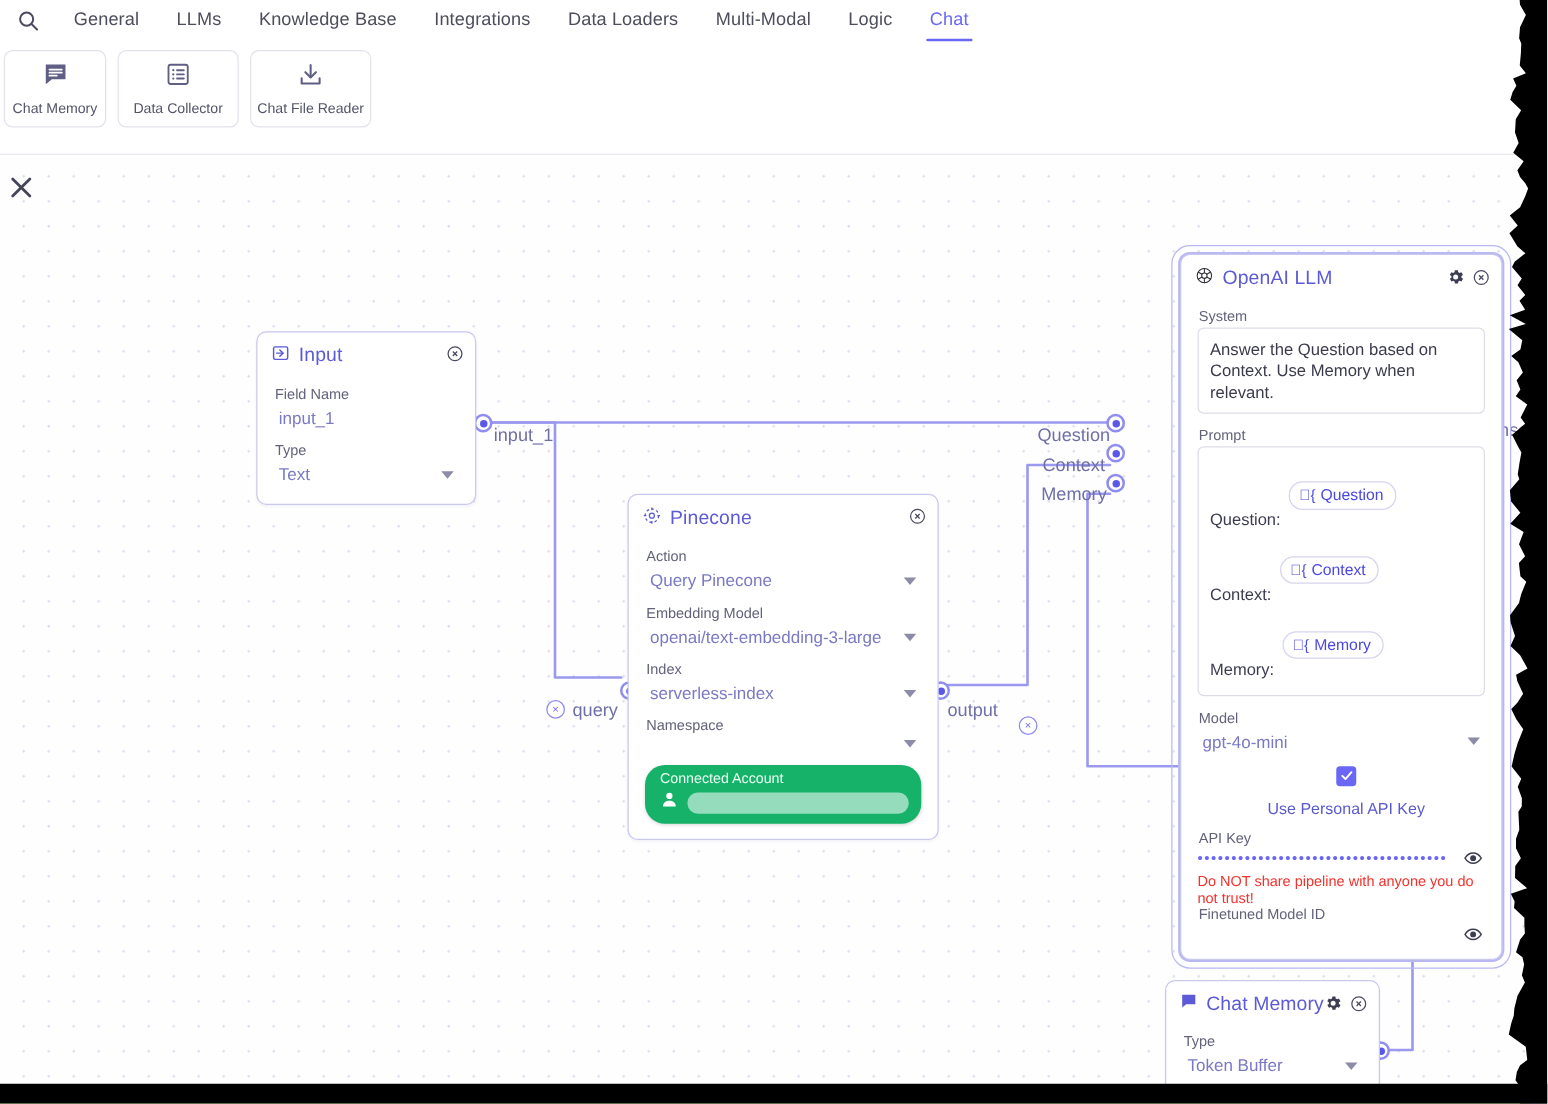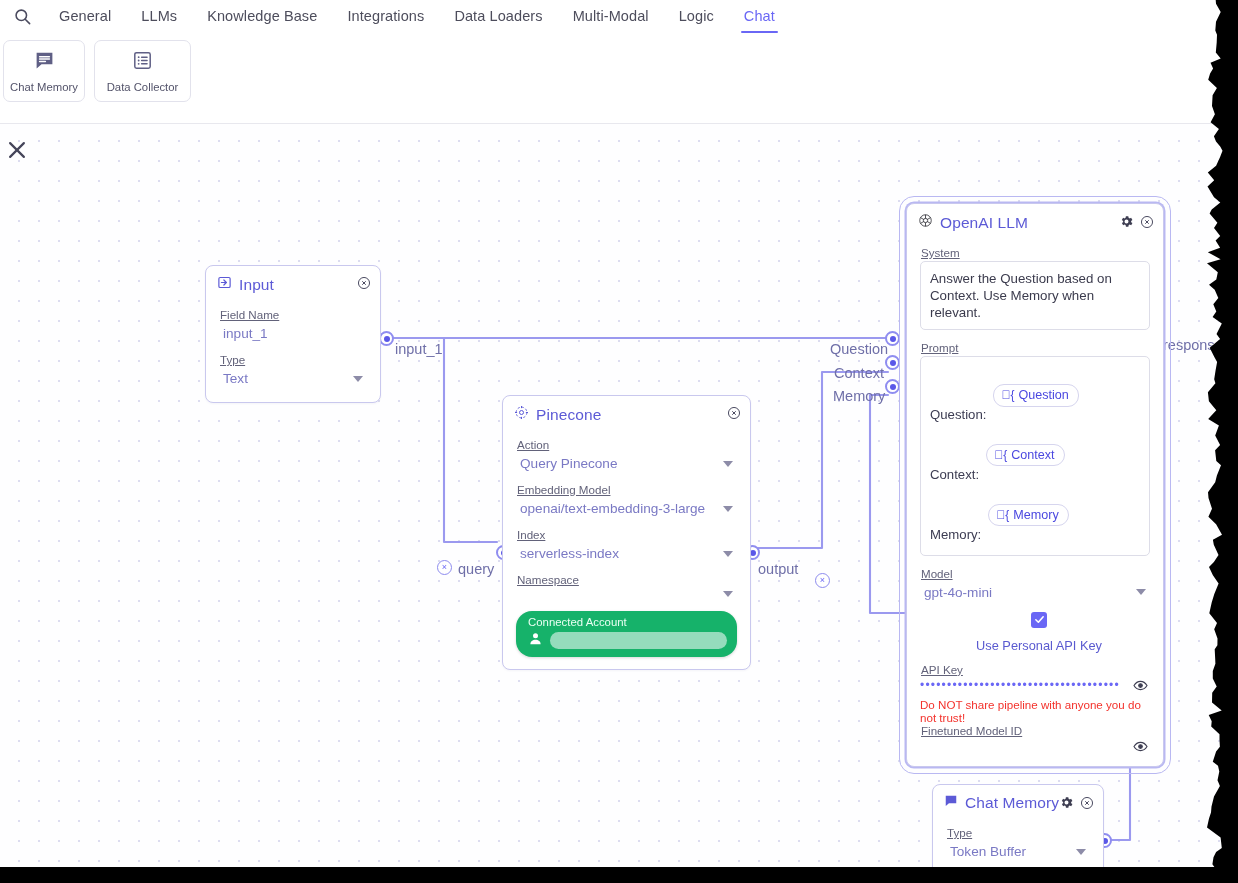--- a/index.html
+++ b/index.html
@@ -102,21 +102,21 @@
   }
   .node-head {
     display:flex; align-items:center; gap:7px; padding:9px 11px 2px 11px;
     position:relative;
   }
   .node-title { font-size:15.5px; color:#5c5ad6; font-weight:400; letter-spacing:.1px; }
   .node-head-actions { position:absolute; right:9px; top:10px; display:flex; gap:6px; align-items:center; }
   .ico-btn { cursor:pointer; display:flex; align-items:center; justify-content:center; }
 
   .node-body { padding:4px 13px 12px 13px; }
-  .field-label { font-size:11.6px; color:#62627a; margin:8px 0 2px 1px;text-decoration:underline; }
+  .field-label { font-size:11.6px; color:#62627a; margin:8px 0 2px 1px; }
   .field-value {
     font-size:13.6px; color:#7a79c4; padding:3px 2px 4px 4px;
     border-bottom:0px solid transparent; position:relative;
   }
   .select-row {
     display:flex; align-items:center; justify-content:space-between;
     cursor:pointer; padding-right:2px;
   }
   .caret {
     width:0; height:0; border-left:5px solid transparent; border-right:5px solid transparent;
@@ -205,20 +205,28 @@
           <span><svg width="21" height="21" viewBox="0 0 24 24" fill="none" stroke="#5f5f85" stroke-width="1.7">
               <rect x="3.2" y="3.2" width="17.6" height="17.6" rx="2"></rect>
               <circle cx="7.6" cy="8.2" r="1.05" fill="#5f5f85" stroke="none"></circle>
               <circle cx="7.6" cy="12" r="1.05" fill="#5f5f85" stroke="none"></circle>
               <circle cx="7.6" cy="15.8" r="1.05" fill="#5f5f85" stroke="none"></circle>
               <line x1="11" y1="8.2" x2="17.2" y2="8.2" stroke-linecap="round"></line>
               <line x1="11" y1="12" x2="17.2" y2="12" stroke-linecap="round"></line>
               <line x1="11" y1="15.8" x2="17.2" y2="15.8" stroke-linecap="round"></line>
             </svg></span>
           <span class="tool-label">Data Collector</span>
+        </div>
+        <div class="tool-card wide">
+          <span><svg width="21" height="21" viewBox="0 0 24 24" fill="none" stroke="#5f5f85" stroke-width="1.9" stroke-linecap="round" stroke-linejoin="round">
+              <line x1="12" y1="3.4" x2="12" y2="14.4"></line>
+              <polyline points="7.2,10 12,14.8 16.8,10"></polyline>
+              <polyline points="3.8,15.6 3.8,20.4 20.2,20.4 20.2,15.6"></polyline>
+            </svg></span>
+          <span class="tool-label">Chat File Reader</span>
         </div>
       </div>
   </div>
 
   <div class="canvas">
 
     <div class="canvas-close">
       <svg width="22" height="22" viewBox="0 0 24 24" stroke="#45455a" stroke-width="2.4" stroke-linecap="round">
         <line x1="4.5" y1="4.5" x2="19.5" y2="19.5"></line>
           <line x1="19.5" y1="4.5" x2="4.5" y2="19.5"></line>
@@ -355,21 +363,21 @@
                   <circle cx="12" cy="7.6" r="4"></circle>
                   <path d="M3.8 21c0-4.6 3.7-7.2 8.2-7.2s8.2 2.6 8.2 7.2z"></path>
                 </svg>
             </span>
             <span class="gp-field"></span>
           </div>
         </div>
       </div>
     </div>
 
-    <div class="node selected" style="left:906px; top:79px; width:258px;">
+    <div class="node selected" style="left:944px; top:79px; width:258px;">
       <div class="node-head">
         <span>
           <svg width="15" height="15" viewBox="0 0 24 24" fill="none" stroke="#2b2b33" stroke-width="1.3">
             <circle cx="12" cy="12" r="9.2"></circle>
             <path d="M12 2.8 L12 21.2 M4 7.4 L20 16.6 M4 16.6 L20 7.4"></path>
             <circle cx="12" cy="12" r="3.4" fill="#ffffff"></circle>
           </svg>
         </span>
         <span class="node-title">OpenAI LLM</span>
         <div class="node-head-actions">

